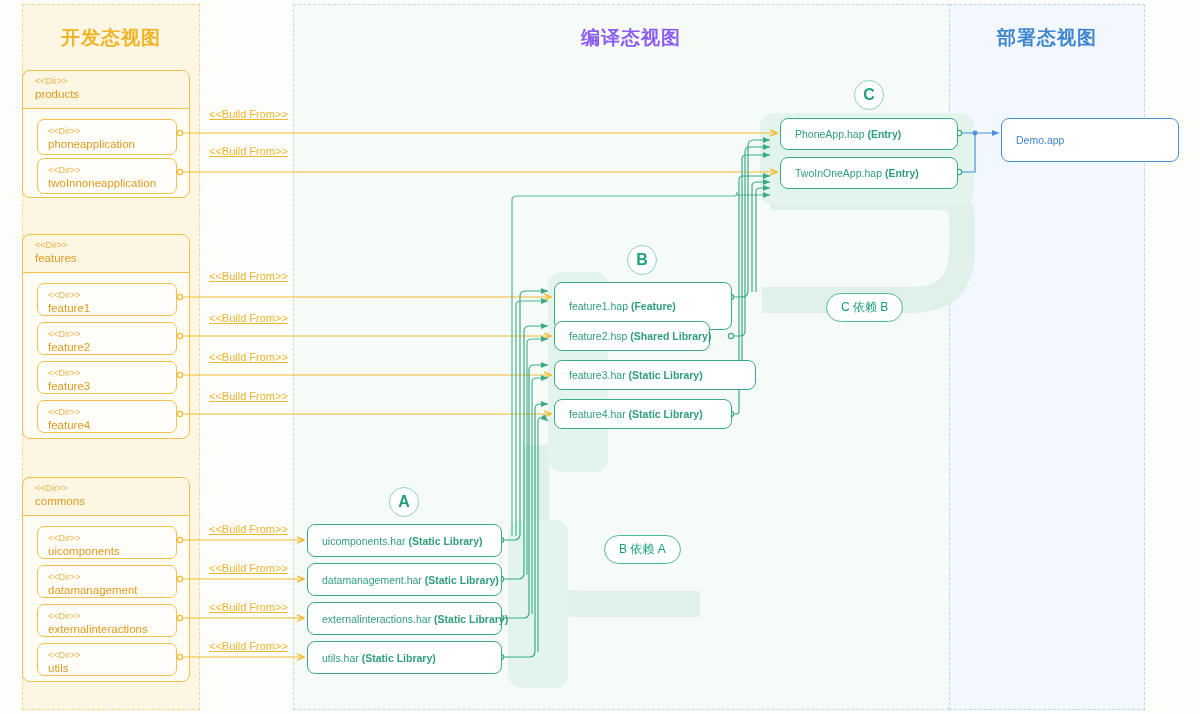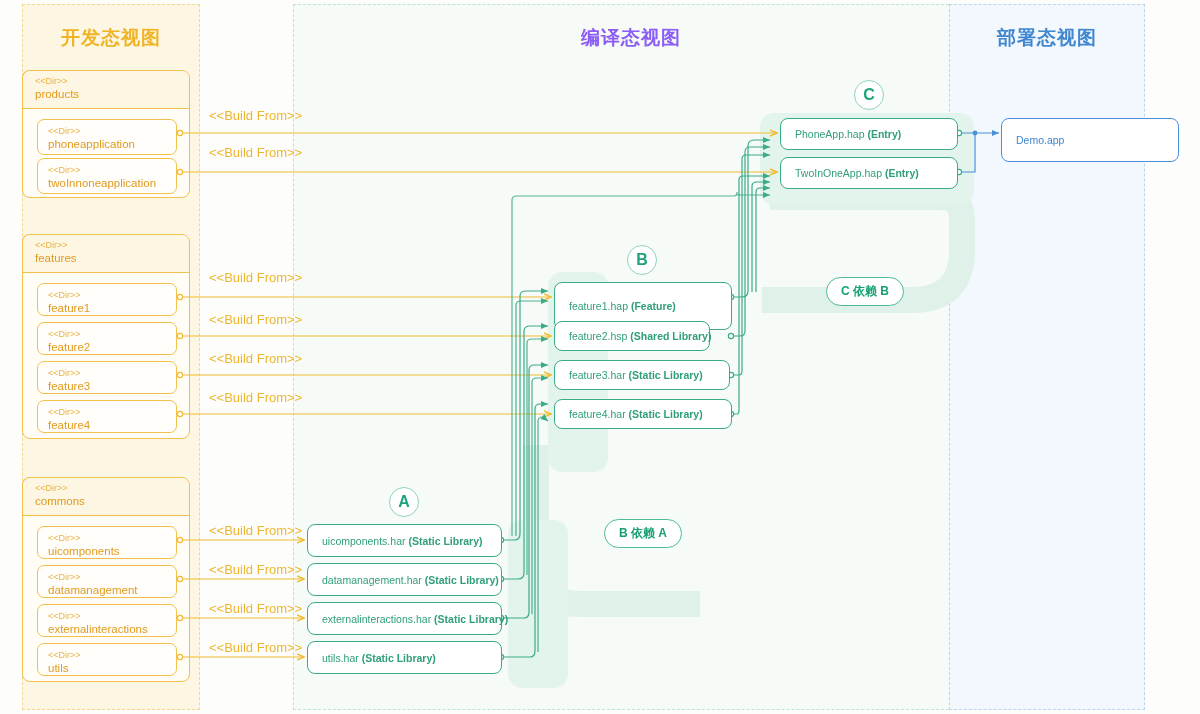--- a/index.html
+++ b/index.html
@@ -132,33 +132,35 @@
     z-index: 8;
   }
 
   
   .pill {
     position: absolute;
     border: 1.5px solid #4cbb97;
     border-radius: 20px;
     background: #ffffff;
     color: #17a074;
-    font-size: 12px; font-weight: 700;
+    font-size: 12px; font-weight: 400;
     padding: 5px 14px;
     white-space: nowrap;
     z-index: 9;
+    margin-top: 16px;
   }
 
   
   .bflabel {
     position: absolute;
-    font-size: 13px;
+    font-size: 11px;
     color: #eeb52f;
     white-space: nowrap;
     z-index: 7;
+    text-decoration: underline;
   }
 
   svg.wires { position: absolute; inset: 0; width: 1200px; height: 714px; z-index: 5; pointer-events: none; }
   svg.ribbons { position: absolute; inset: 0; width: 1200px; height: 714px; z-index: 1; pointer-events: none; }
 </style>
 </head>
 <body>
 
 <div id="stage">
 
@@ -362,21 +364,21 @@
     <span>TwoInOneApp.hap</span>&nbsp;<b>(Entry)</b>
   </div>
 
   <div class="badge" style="left:627px; top:245px;">B</div>
   <div class="cbox" style="left:554px; top:282px; width:178px; height:48px;">
     <span>feature1.hap</span>&nbsp;<b>(Feature)</b>
   </div>
   <div class="cbox" style="left:554px; top:321px; width:156px; height:30px;">
     <span>feature2.hsp</span>&nbsp;<b>(Shared Library)</b>
   </div>
-  <div class="cbox" style="left:554px; top:360px; width:176px; height:30px;">
+  <div class="cbox" style="left:554px; top:360px; width:202px; height:30px;">
     <span>feature3.har</span>&nbsp;<b>(Static Library)</b>
   </div>
   <div class="cbox" style="left:554px; top:399px; width:178px; height:30px;">
     <span>feature4.har</span>&nbsp;<b>(Static Library)</b>
   </div>
 
   <div class="badge" style="left:389px; top:487px;">A</div>
   <div class="cbox" style="left:307px; top:524px; width:195px; height:33px;">
     <span>uicomponents.har</span>&nbsp;<b>(Static Library)</b>
   </div>

